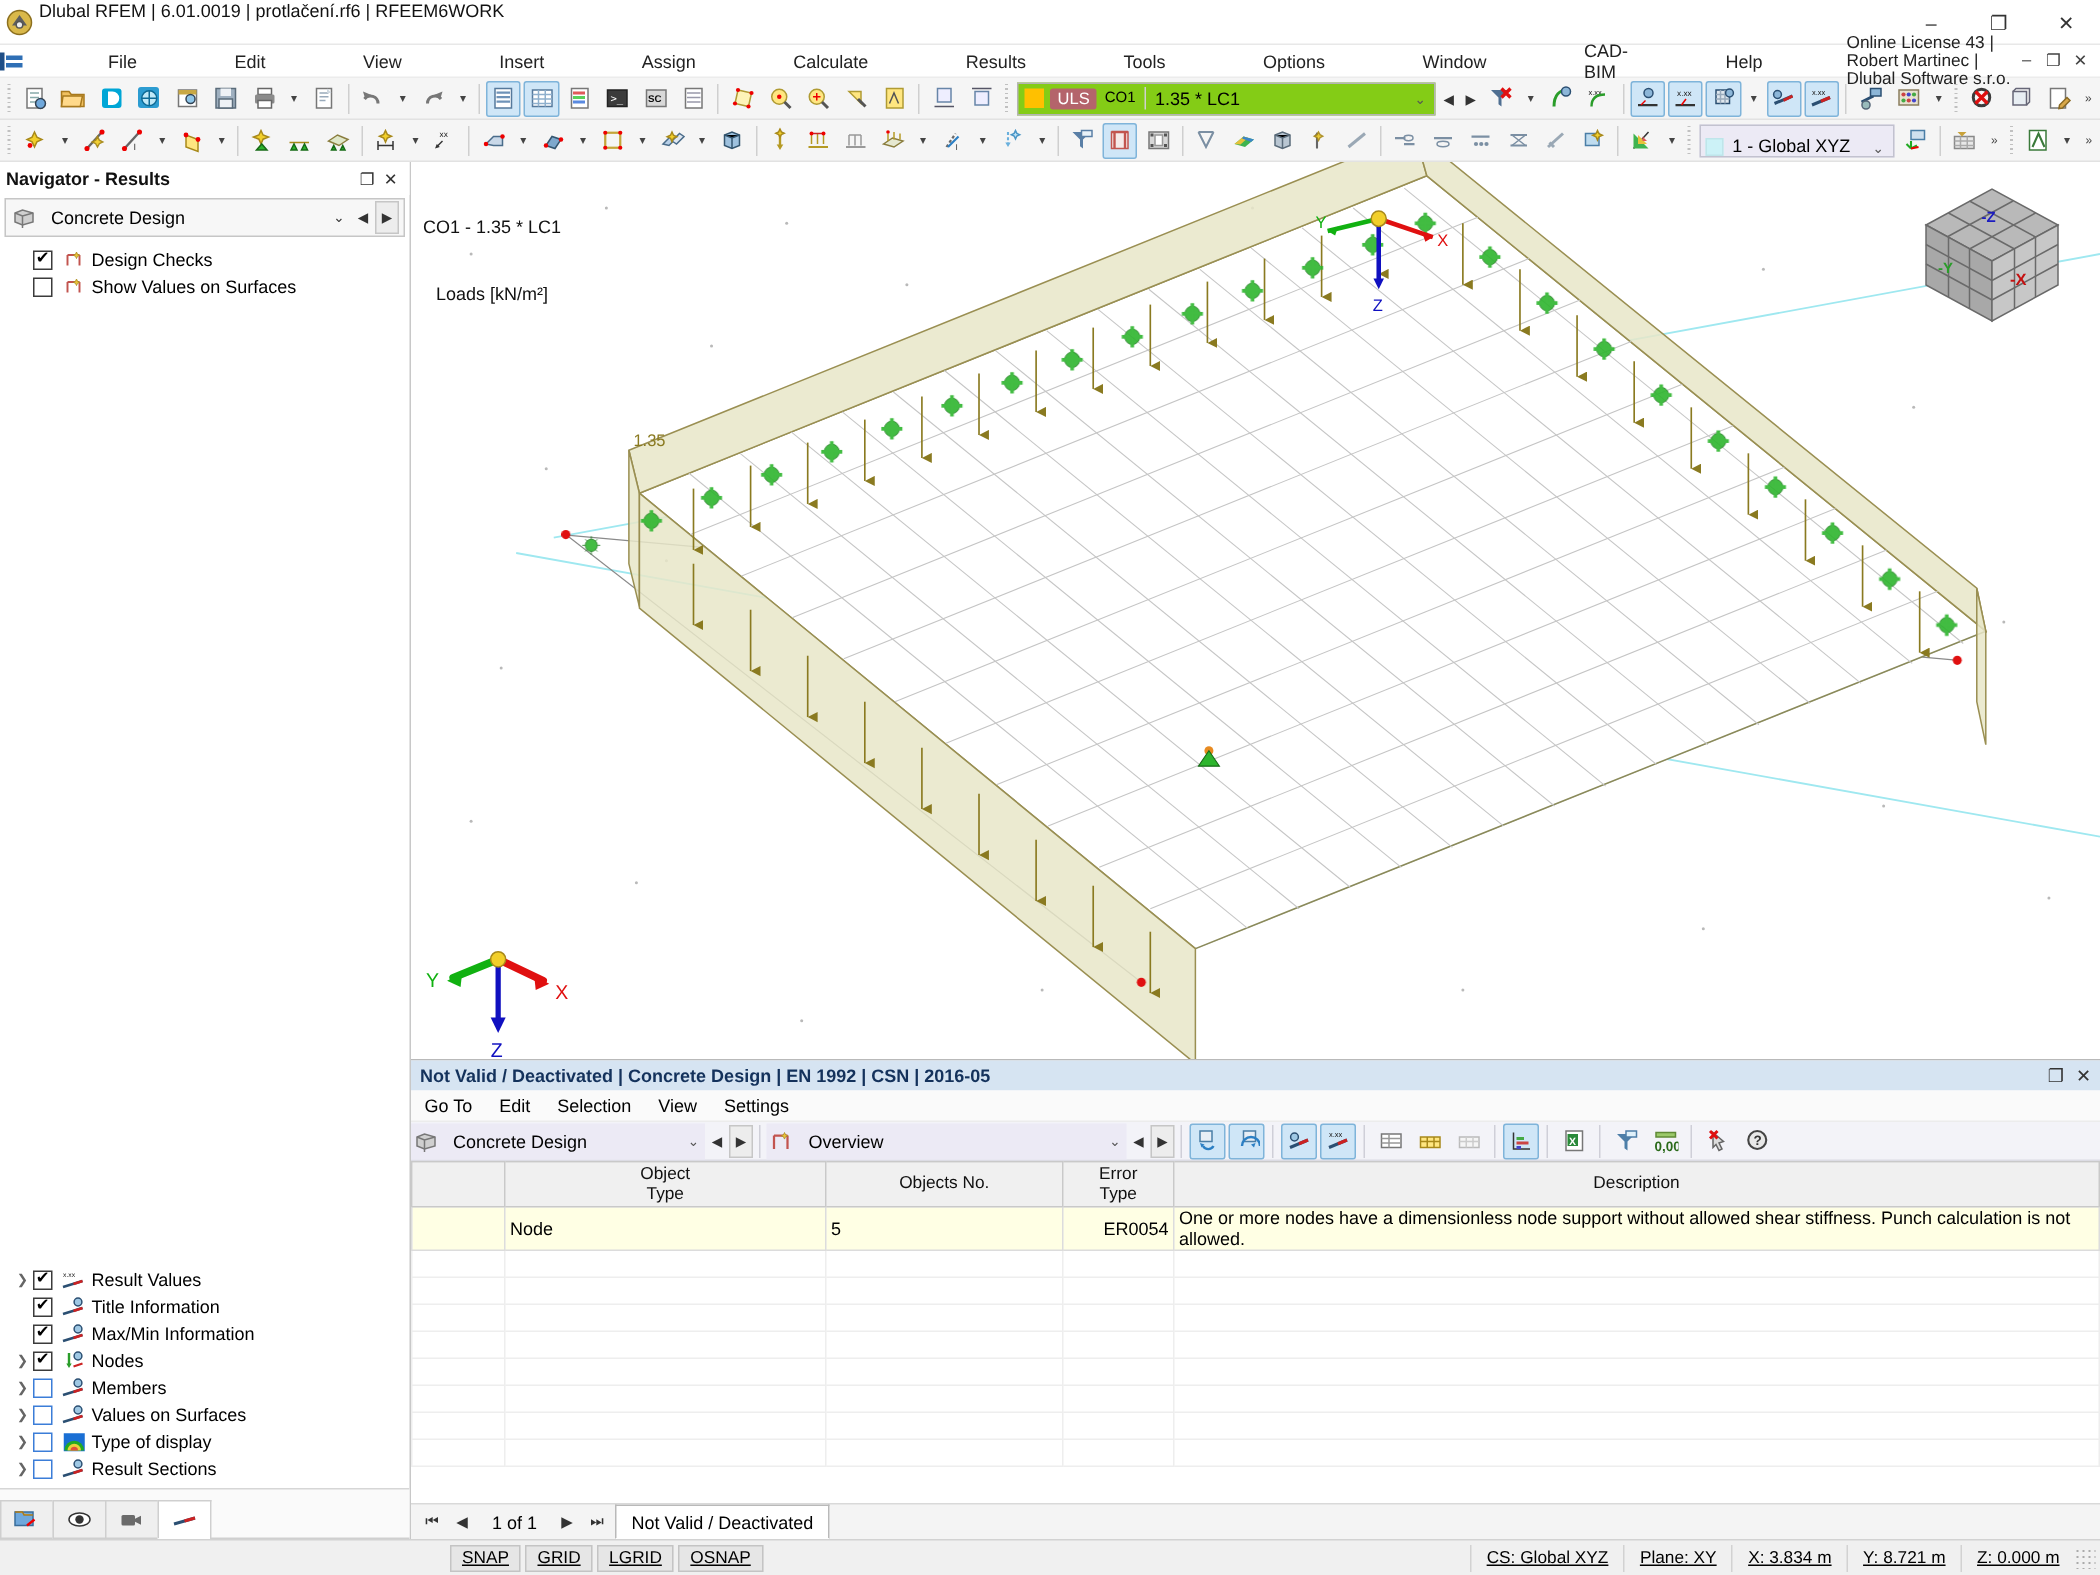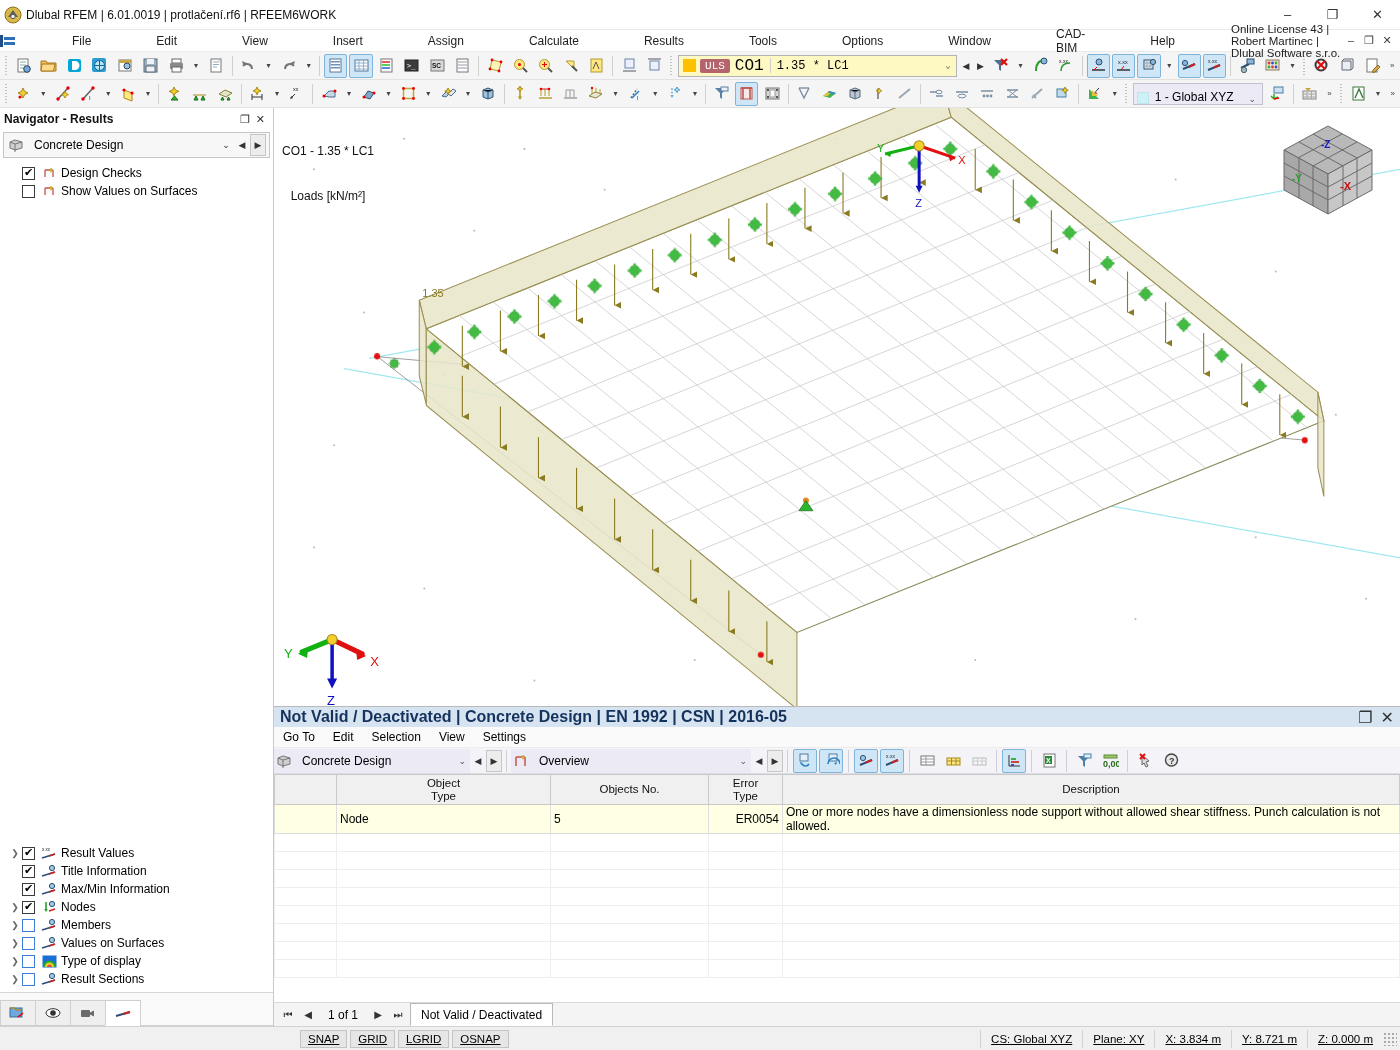--- a/index.html
+++ b/index.html
@@ -10,21 +10,21 @@
     font-family: "Liberation Sans", sans-serif;
     font-size: 12px;
     color: #000;
     background: #f0f0f0;
   }
   .app { width: 1400px; height: 1050px; display: flex; flex-direction: column; background: #ffffff; }
 
   
   .titlebar {
     height: 30px; min-height: 30px; background: #ffffff;
-    display: flex; align-items: center; border-bottom: 1px solid #e8e8e8;
+    display: flex; border-bottom: 1px solid #e8e8e8;
   }
   .titlebar .tb-icon { width: 26px; display:flex; align-items:center; justify-content:center; }
   .titlebar .tb-title { font-size: 12px; color: #111; }
   .titlebar .tb-spacer { flex: 1; }
   .win-btns { display: flex; height: 30px; }
   .win-btn { width: 45px; height: 30px; display: flex; align-items: center; justify-content: center; font-size: 13px; color: #333; }
 
   
   .menubar {
     height: 22px; min-height: 22px; background: #ffffff; display: flex; align-items: center;
@@ -50,26 +50,26 @@
   }
   .tbtn.active { background: #cfe6f7; border: 1px solid #7fb4da; }
   .tbtn.narrow { width: 13px; }
   .tsep { width: 1px; height: 20px; background: #cfcfcf; margin: 0 3px; }
   .tgrip { width: 5px; height: 20px; margin: 0 2px;
     background-image: repeating-linear-gradient(to bottom, #c0c0c0 0 1px, transparent 1px 3px);
     background-size: 2px 100%; background-repeat: repeat-y; background-position: 1px 0; }
   .caret { font-size: 8px; color: #444; }
 
   .combo-lc {
-    display: flex; align-items: center; height: 22px; background: #fef9c3;
-    border: 1px solid #b4b4b4; width: 286px; padding: 0 2px; margin: 0 2px; font-family: Liberation Mono, monospace;
+    display: flex; align-items: center; height: 22px; background: #84cc16;
+    border: 1px solid #b4b4b4; width: 286px; padding: 0 2px; margin: 0 2px;
   }
   .sw-yellow { width: 13px; height: 13px; background: #ffc000; margin: 0 4px 0 2px; }
   .badge-uls { background: #b4646b; color: #fff; font-size: 11px; padding: 1px 5px; border-radius: 2px; margin-right: 5px; }
-  .lc-name { font-size: 16px; margin-right: 6px; }
+  .lc-name { font-size: 10px; margin-right: 6px; }
   .lc-div { width:1px; height: 15px; background: #d0d0d0; margin-right: 6px; }
   .lc-expr { font-size: 12px; }
   .combo-arrow { margin-left: auto; font-size: 9px; color: #555; padding-right: 3px;}
   .spin { width: 15px; height: 21px; display: flex; align-items:center; justify-content:center; font-size: 9px; color:#333; }
 
   .combo-cs {
     display: flex; align-items: flex-end; height: 22px; background: #eceaf5;
     border: 1px solid #c2c2cf; width: 135px; padding: 0 3px; margin: 0 2px;
   }
   .sw-cyan { width: 12px; height: 12px; background: #ccf2f7; border:1px solid #bfe5ea; margin-right: 6px; }
@@ -113,21 +113,21 @@
   
   .viewport { flex: 1; position: relative; background: #ffffff; overflow: hidden; min-height: 0; text-align: center; }
   .vp-label { position: absolute; left: 8px; top: 6px; font-size: 12px; line-height: 15px; color: #111; white-space: pre; }
   .vp-svg { position: absolute; inset: 0; width: 100%; height: 100%; }
   .viewcube { position: absolute; right: 18px; top: 10px; }
 
   
   .tablepanel { height: 320px; min-height: 320px; display: flex; flex-direction: column;
                 border-top: 1px solid #b9b9b9; background: #fff; }
   .tp-title { height: 20px; background: #d6e4f2; display: flex; align-items: center; padding: 0 6px;
-              font-weight: bold; font-size: 16px; color: #14325c; }
+              font-weight: bold; font-size: 12px; color: #14325c; }
   .tp-title .tp-btns { margin-left: auto; display: flex; gap: 8px; font-weight: normal; color: #333; }
   .tp-menubar { height: 21px; display: flex; align-items: center; background: #fafafa; border-bottom: 1px solid #ececec;}
   .tp-menu { padding: 2px 9px; font-size: 12px; }
   .tp-toolbar { height: 26px; display: flex; align-items: center; background: #f3f3f8; border-bottom: 1px solid #dcdce4; }
   .tp-combo { display: flex; align-items: center; height: 24px; background: #eceaf5; border: 1px solid transparent; }
   .tp-combo .label { font-size: 12px; margin-left: 6px; }
   .tp-divider { width: 1px; height: 22px; background: #cfcfd8; margin: 0 4px; }
 
   
   .tbl-wrap { flex: 1; overflow: hidden; background: #fff; }

